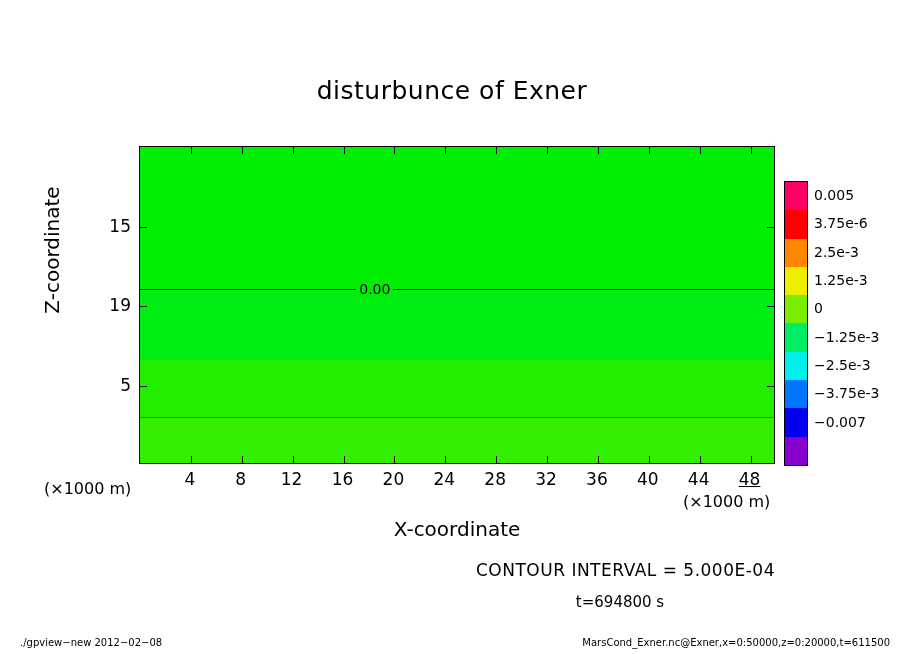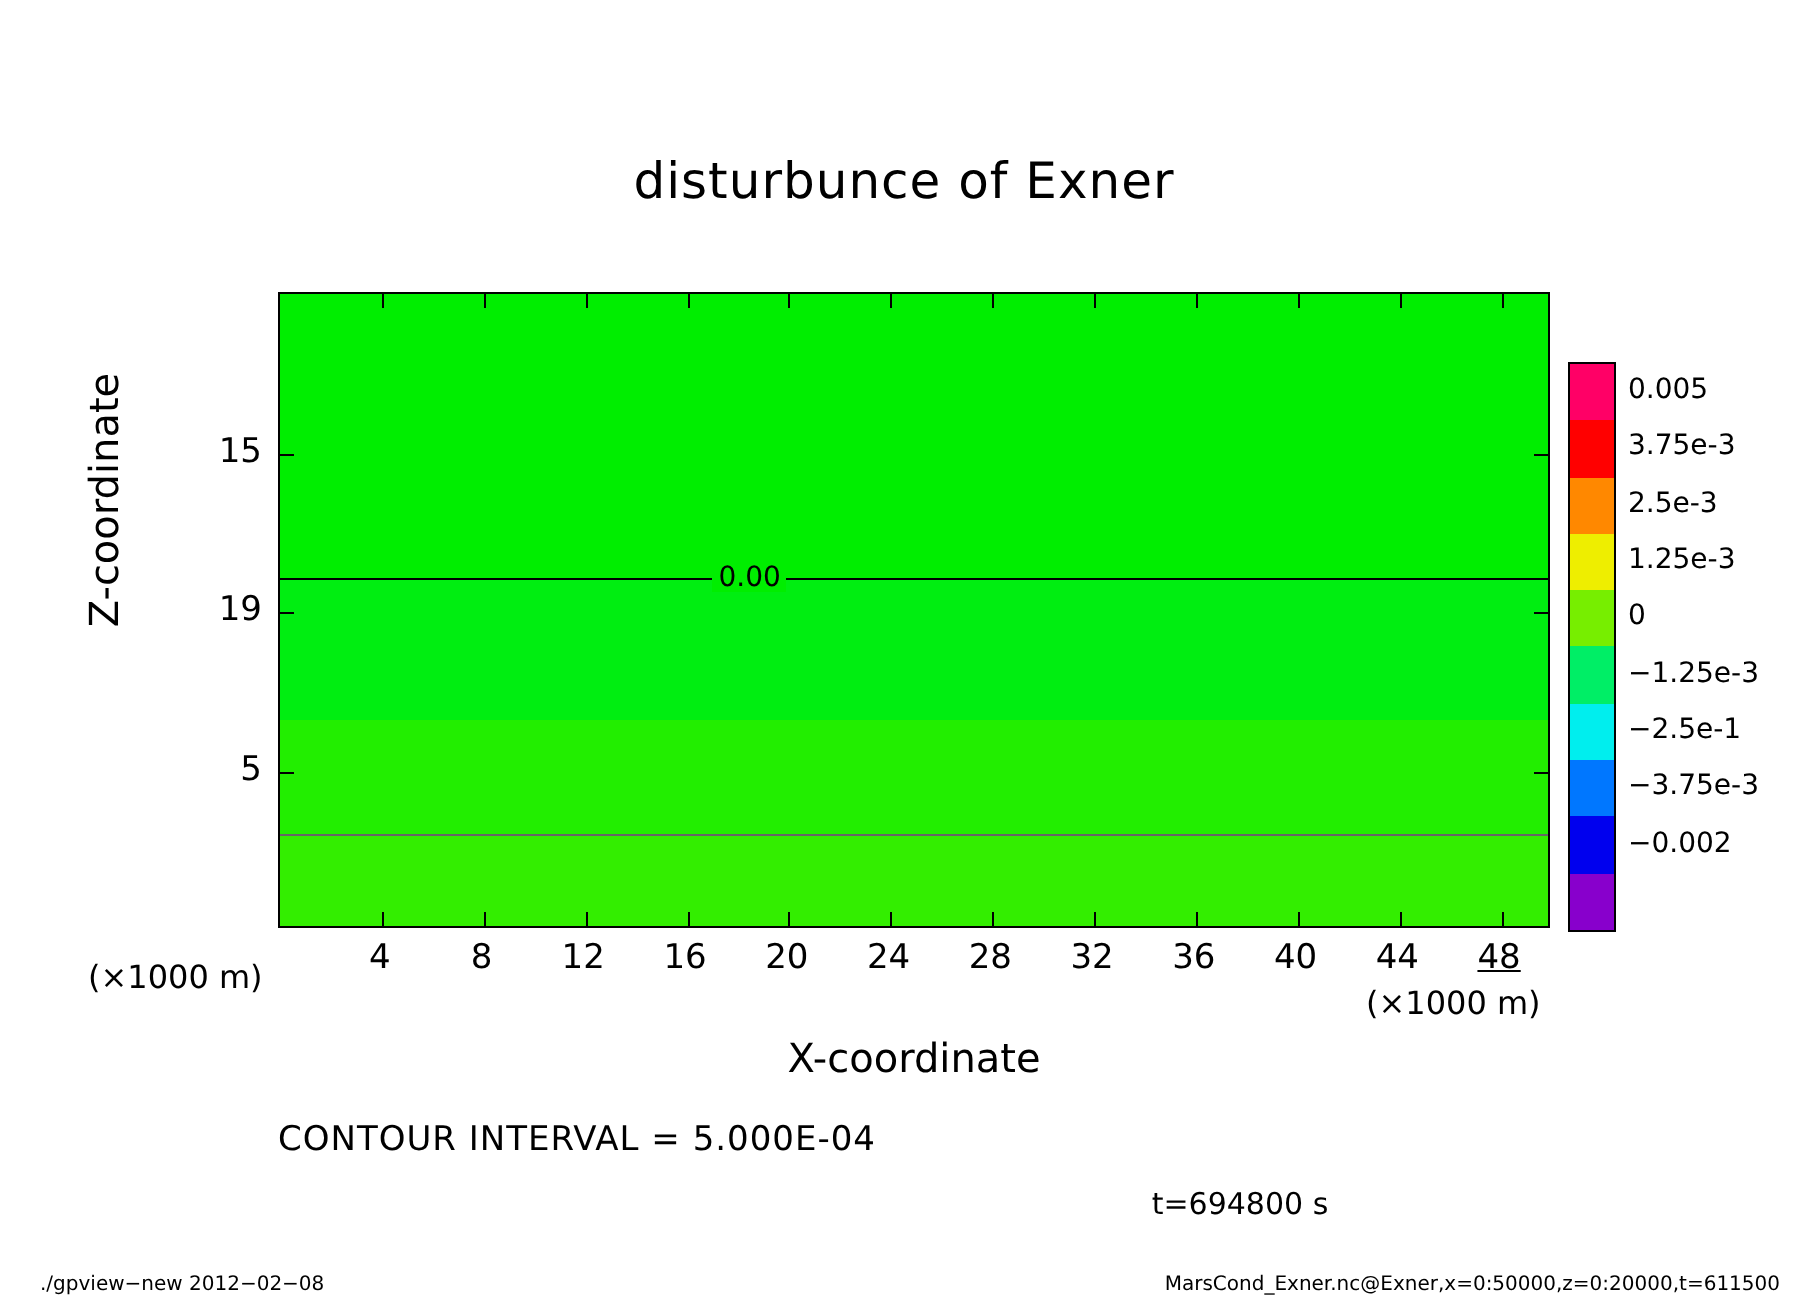--- a/index.html
+++ b/index.html
@@ -89,21 +89,21 @@
     left: 44px; top: 479px;
     font-size: 16px;
   }
   #units-right {
     left: 683px; top: 492px;
     font-size: 16px;
   }
 
   #contour-interval {
     left: 139px; top: 560px; width: 636px;
-    text-align: left;
+    text-align: right;
     font-size: 17px;
     letter-spacing: 0.5px;
   }
   #time-stamp {
     left: 480px; top: 593px; width: 280px;
     text-align: center;
     font-size: 15px;
   }
   #footer-left {
     left: 20px; top: 637px;
@@ -223,24 +223,24 @@
     <div class="cb-cell" style="height: 28.3px; background: rgb(238, 238, 0);"></div>
     <div class="cb-cell" style="height: 28.3px; background: rgb(119, 238, 0);"></div>
     <div class="cb-cell" style="height: 28.3px; background: rgb(0, 238, 102);"></div>
     <div class="cb-cell" style="height: 28.3px; background: rgb(0, 238, 238);"></div>
     <div class="cb-cell" style="height: 28.3px; background: rgb(0, 119, 255);"></div>
     <div class="cb-cell" style="height: 28.3px; background: rgb(0, 0, 238);"></div>
     <div class="cb-cell" style="height: 28.3px; background: rgb(136, 0, 204);"></div>
   </div>
 <div id="colorbar-labels">
     <div class="cb-tick-label" style="top: 195.15px;">0.005</div>
-    <div class="cb-tick-label" style="top: 223.45px;">3.75e-3</div>
+    <div class="cb-tick-label" style="top: 223.45px;">3.75e-6</div>
     <div class="cb-tick-label" style="top: 251.75px;">2.5e-3</div>
     <div class="cb-tick-label" style="top: 280.05px;">1.25e-3</div>
     <div class="cb-tick-label" style="top: 308.35px;">0</div>
     <div class="cb-tick-label" style="top: 336.65px;">−1.25e-3</div>
-    <div class="cb-tick-label" style="top: 364.95px;">−2.5e-1</div>
+    <div class="cb-tick-label" style="top: 364.95px;">−2.5e-3</div>
     <div class="cb-tick-label" style="top: 393.25px;">−3.75e-3</div>
-    <div class="cb-tick-label" style="top: 421.55px;">−0.002</div>
+    <div class="cb-tick-label" style="top: 421.55px;">−0.007</div>
   </div>
 
 <div class="abs" id="footer-left">./gpview−new   2012−02−08</div>
 <div class="abs" id="footer-right">MarsCond_Exner.nc@Exner,x=0:50000,z=0:20000,t=611500</div>
 
 </body></html>

